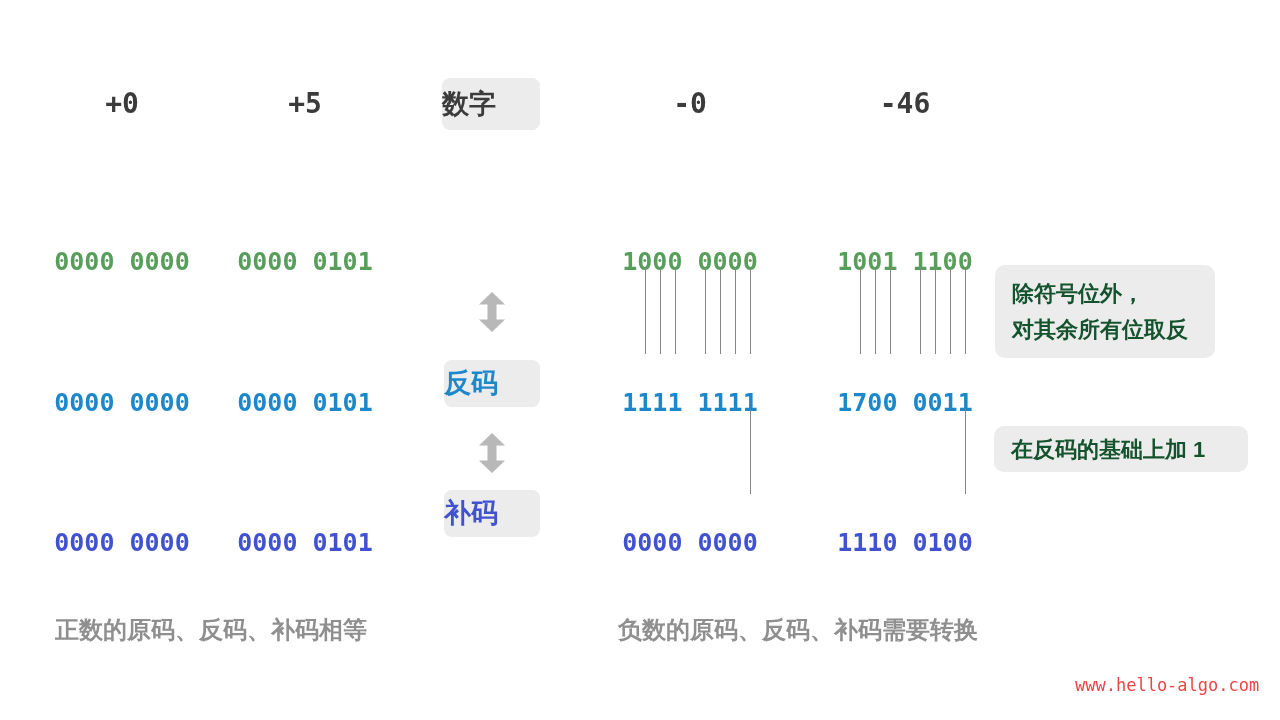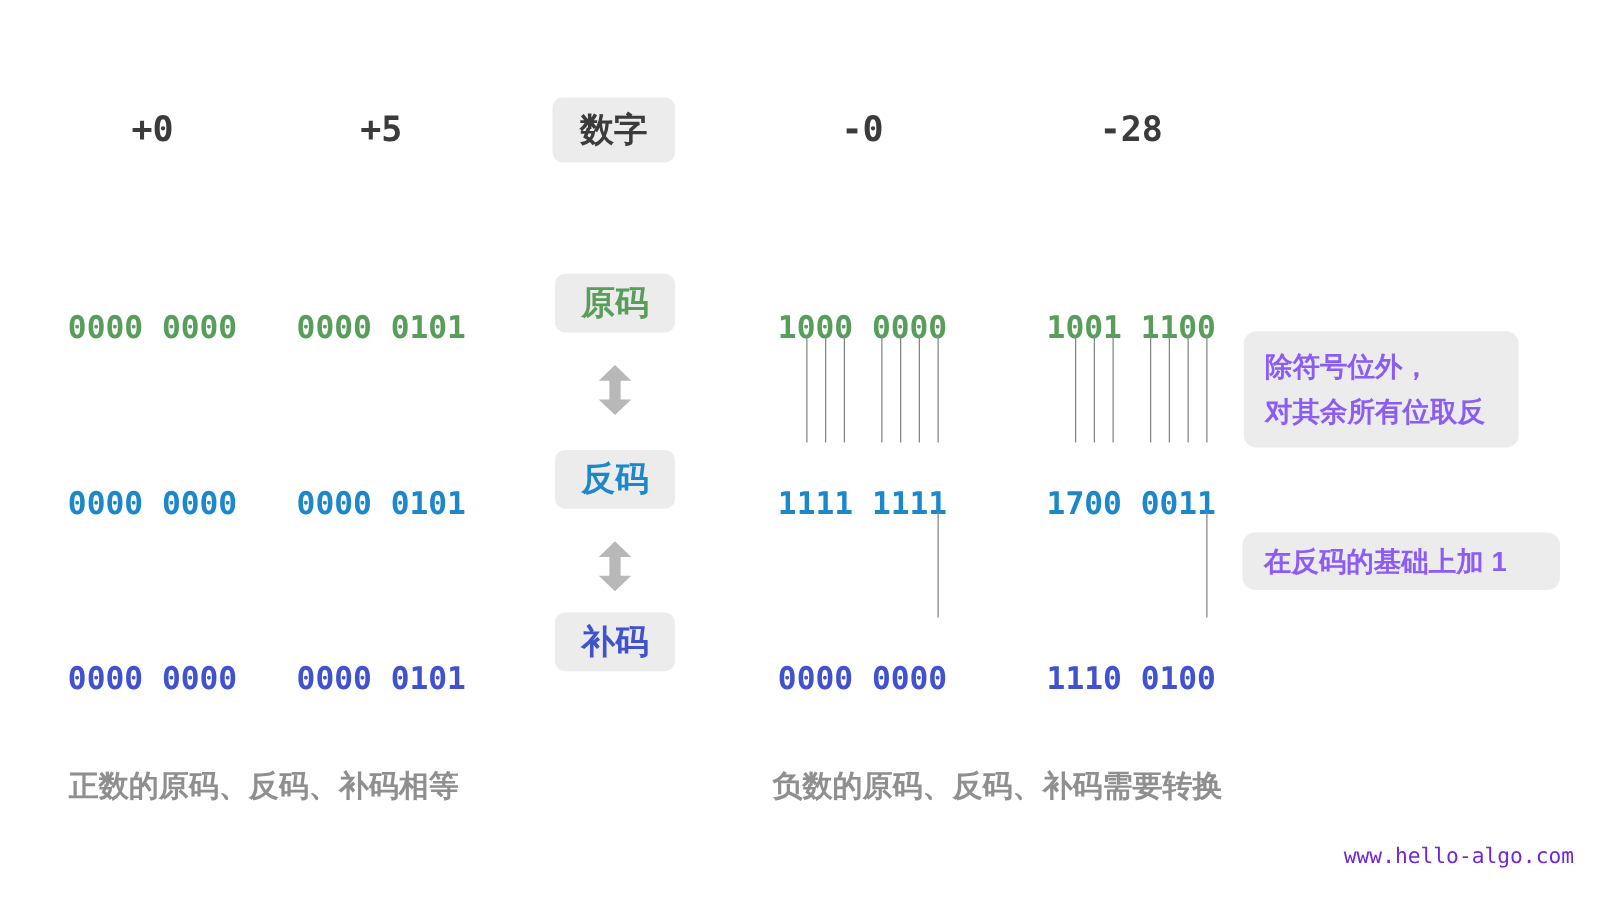--- a/index.html
+++ b/index.html
@@ -29,21 +29,21 @@
   .c3{left:590px;}
   .c4{left:805px;}
   .green{color:#579e5b;}
   .blue{color:#1d87cb;}
   .indigo{color:#4052d0;}
   
   .labelbox{
     position:absolute;
     background:#ececec;
     border-radius:8px;
-    text-align:center;
+    text-align:left;
     font-weight:bold;
     font-size:27px;
   }
   .lb-num{left:442px;top:78px;width:98px;height:52px;line-height:52px;color:#3b3b3b;}
   .lb-r1{left:444px;top:219px;width:96px;height:47px;line-height:47px;}
   .lb-r2{left:444px;top:360px;width:96px;height:47px;line-height:47px;}
   .lb-r3{left:444px;top:490px;width:96px;height:47px;line-height:47px;}
   
   .vline{
     position:absolute;
@@ -54,21 +54,21 @@
   .lb{top:409px;height:85px;}
   
   .arrow{position:absolute;left:479px;width:26px;height:40px;}
   .ar1{top:292px;}
   .ar2{top:433px;}
   
   .note{
     position:absolute;
     background:#ececec;
     border-radius:10px;
-    color:#8b5cf6;
+    color:#14532d;
     font-weight:bold;
     font-size:22px;
     display:flex;
     flex-direction:column;
     justify-content:center;
     padding-left:17px;
     box-sizing:border-box;
     line-height:36px;
     white-space:pre;
   }
@@ -81,37 +81,36 @@
     font-size:24px;font-weight:bold;color:#8f8f8f;
     white-space:pre;
   }
   .cap-left{left:55px;}
   .cap-right{left:618px;}
   
   .watermark{
     position:absolute;
     left:1075px;top:675px;
     font-family:"DejaVu Sans Mono",monospace;
-    font-size:17px;color:#6d28d9;
+    font-size:17px;color:#ef4444;
   }
 </style>
 </head>
 <body>
 
 <div class="canvas">
 
   <div class="num hdr c1">+0</div>
   <div class="num hdr c2">+5</div>
   <div class="labelbox lb-num">数字</div>
   <div class="num hdr c3">-0</div>
-  <div class="num hdr c4">-28</div>
+  <div class="num hdr c4">-46</div>
 
   <div class="num bin green r1 c1">0000 0000</div>
   <div class="num bin green r1 c2">0000 0101</div>
-  <div class="labelbox lb-r1 green">原码</div>
   <div class="num bin green r1 c3">1000 0000</div>
   <div class="num bin green r1 c4">1001 1100</div>
 
   <div class="num bin blue r2 c1">0000 0000</div>
   <div class="num bin blue r2 c2">0000 0101</div>
   <div class="labelbox lb-r2 blue">反码</div>
   <div class="num bin blue r2 c3">1111 1111</div>
   <div class="num bin blue r2 c4">1700 0011</div>
 
   <div class="num bin indigo r3 c1">0000 0000</div>

